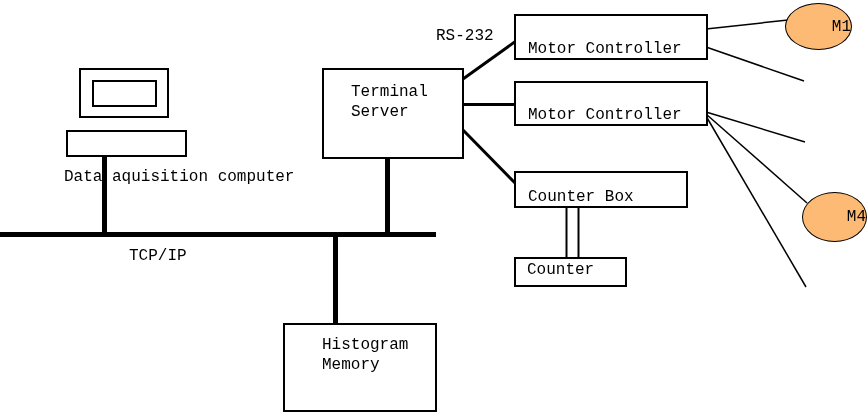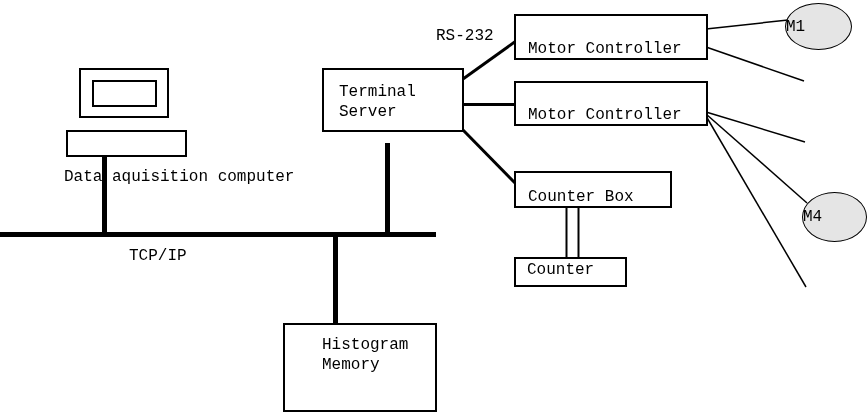--- a/index.html
+++ b/index.html
@@ -21,34 +21,34 @@
     background: #ffffff;
   }
   .label { position: absolute; white-space: nowrap; line-height: 18px; }
   .vcenter { display: flex; align-items: flex-end; }
   .twoline { line-height: 20px; }
   .motor {
     position: absolute;
     box-sizing: border-box;
     border: 1.5px solid #000000;
     border-radius: 50%;
-    background: #e5e5e5;
+    background: #fdba74;
     display: flex;
     align-items: center;
-    justify-content: flex-start;
+    justify-content: flex-end;
   }
   
   .monitor   { left: 79px;  top: 68px;  width: 90px;  height: 50px; }
   .screen    { left: 92px;  top: 80px;  width: 65px;  height: 27px; border-width: 2px; }
   .keyboard  { left: 66px;  top: 130px; width: 121px; height: 27px; }
   
-  .terminal-server   { left: 322px; top: 68px;  width: 142px; height: 64px; padding: 12px 0 0 15px; }
+  .terminal-server   { left: 322px; top: 68px;  width: 142px; height: 91px; padding: 12px 0 0 27px; }
   .motor-controller1 { left: 514px; top: 14px;  width: 194px; height: 46px; padding-left: 12px; }
   .motor-controller2 { left: 514px; top: 81px;  width: 194px; height: 45px; padding-left: 12px; }
-  .counter-box       { left: 514px; top: 171px; width: 158px; height: 37px; padding-left: 12px; }
+  .counter-box       { left: 514px; top: 171px; width: 174px; height: 37px; padding-left: 12px; }
   .counter           { left: 514px; top: 257px; width: 113px; height: 30px; padding: 2px 0 0 11px; }
   .histogram         { left: 283px; top: 323px; width: 154px; height: 89px; padding: 10px 0 0 37px; }
   
   .m1 { left: 785px; top: 3px;   width: 67px; height: 47px; }
   .m2 { left: 801px; top: 63px;  width: 66px; height: 48px; }
   .m3 { left: 802px; top: 129px; width: 65px; height: 43px; }
   .m4 { left: 802px; top: 192px; width: 65px; height: 50px; }
   .m5 { left: 802px; top: 274px; width: 65px; height: 44px; }
   
   .lbl-dataacq { left: 64px;  top: 168px; }

